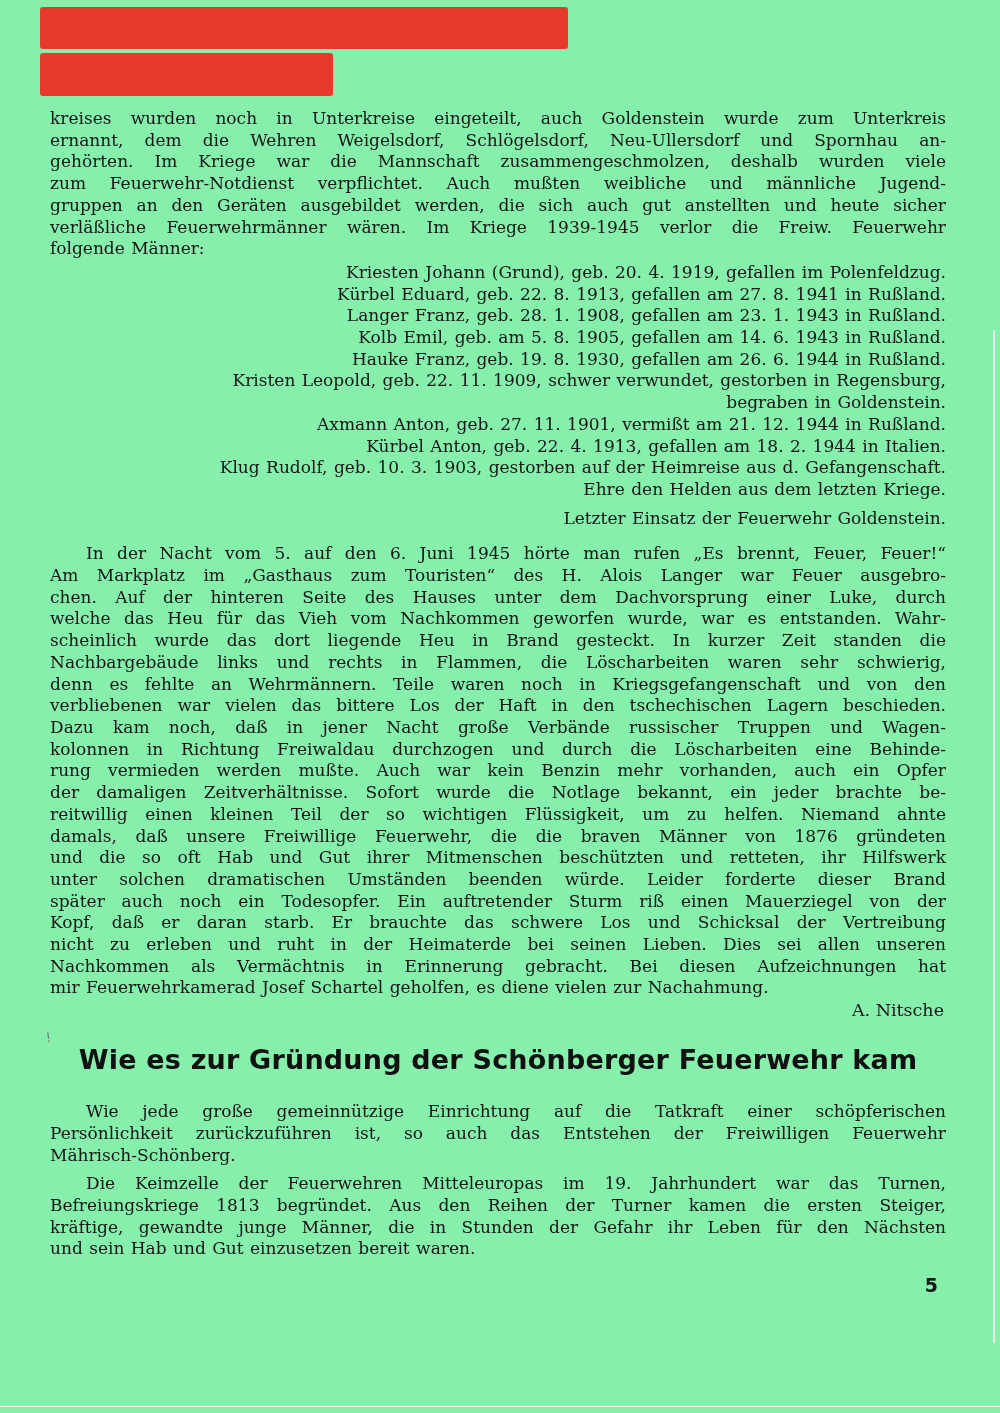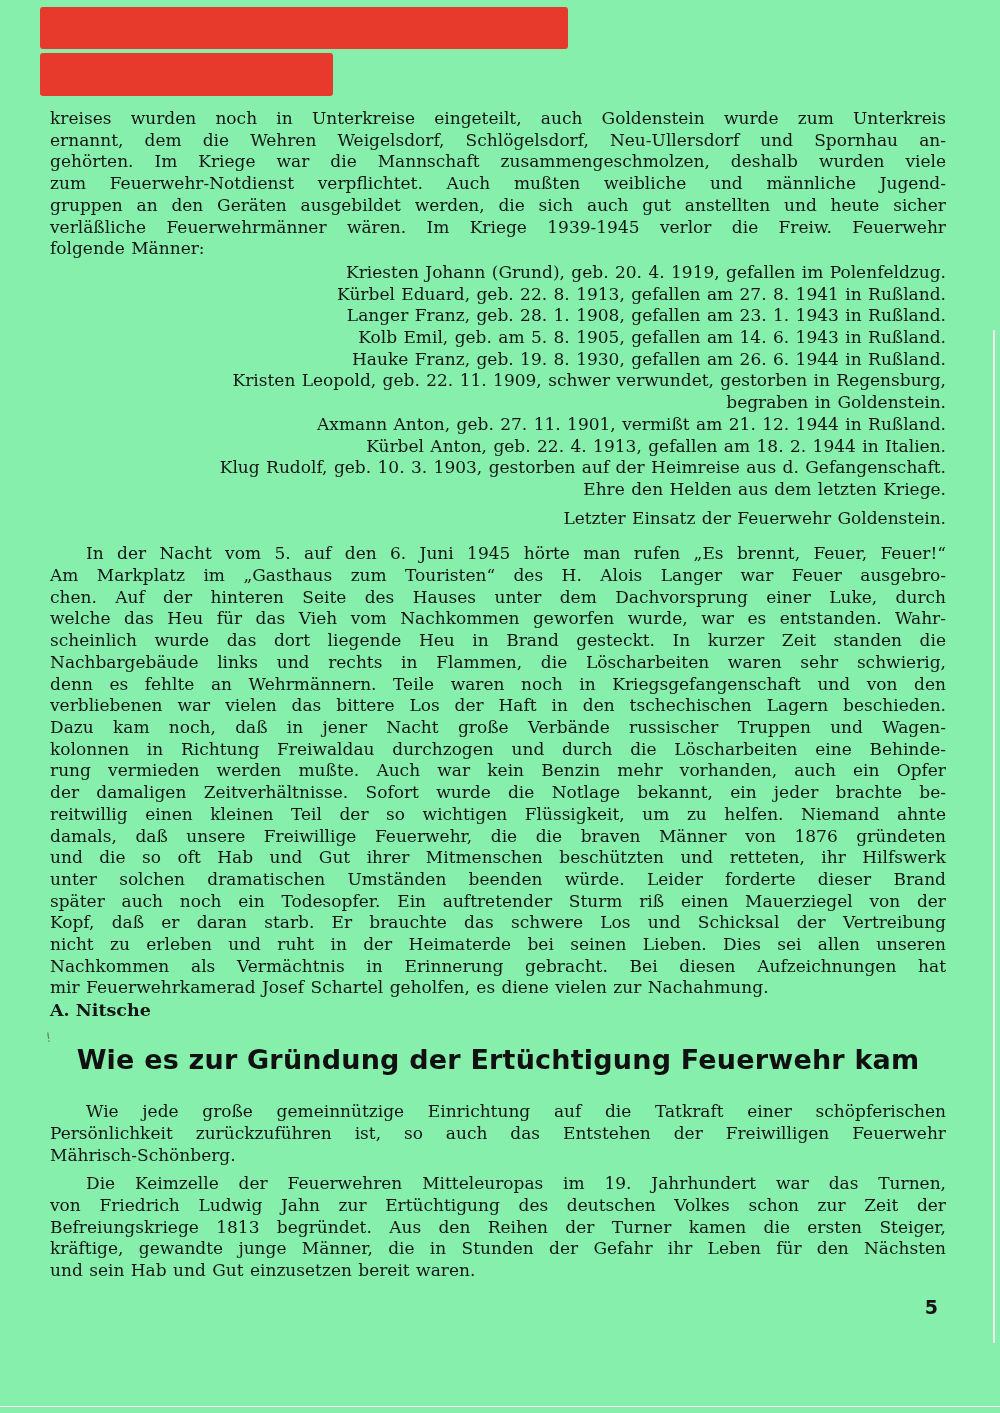--- a/index.html
+++ b/index.html
@@ -20,24 +20,24 @@
   }
   .para { font-size: 17px; line-height: 21.7px; word-spacing: 1px; }
   .tline { text-align: right; }
   .just .tline { text-align: justify; text-align-last: justify; }
   .just .tline:last-child { text-align-last: left; }
   .indent .tline:first-child { text-indent: 36px; }
   .memorial { margin-left: 91px; margin-top: 2px; }
   .letzter { margin-top: 7px; }
   .mainstory { margin-top: 14px; }
   .signature {
+    text-align: right;
     font-size: 17.5px;
     line-height: 22px;
     padding-right: 2px;
-    font-weight: bold;
   }
   .heading {
     font-family: "DejaVu Sans", "Liberation Sans", sans-serif;
     font-weight: 700;
     font-size: 27px;
     line-height: 34px;
     text-align: center;
     letter-spacing: 0.2px;
     margin: 22px 0 0 0;
     color: #111111;
@@ -143,31 +143,30 @@
         <div class="tline">unter solchen dramatischen Umständen beenden würde. Leider forderte dieser Brand</div>
         <div class="tline">später auch noch ein Todesopfer. Ein auftretender Sturm riß einen Mauerziegel von der</div>
         <div class="tline">Kopf, daß er daran starb. Er brauchte das schwere Los und Schicksal der Vertreibung</div>
         <div class="tline">nicht zu erleben und ruht in der Heimaterde bei seinen Lieben. Dies sei allen unseren</div>
         <div class="tline">Nachkommen als Vermächtnis in Erinnerung gebracht. Bei diesen Aufzeichnungen hat</div>
         <div class="tline">mir Feuerwehrkamerad Josef Schartel geholfen, es diene vielen zur Nachahmung.</div>
       </div>
 
     <div class="signature">A. Nitsche</div>
 
-    <h1 class="heading">Wie es zur Gründung der Ertüchtigung Feuerwehr kam</h1>
+    <h1 class="heading">Wie es zur Gründung der Schönberger Feuerwehr kam</h1>
 
     <div class="para just indent founding-intro">
         <div class="tline">Wie jede große gemeinnützige Einrichtung auf die Tatkraft einer schöpferischen</div>
         <div class="tline">Persönlichkeit zurückzuführen ist, so auch das Entstehen der Freiwilligen Feuerwehr</div>
         <div class="tline">Mährisch-Schönberg.</div>
       </div>
 
     <div class="para just indent keimzelle">
         <div class="tline">Die Keimzelle der Feuerwehren Mitteleuropas im 19. Jahrhundert war das Turnen,</div>
-        <div class="tline">von Friedrich Ludwig Jahn zur Ertüchtigung des deutschen Volkes schon zur Zeit der</div>
         <div class="tline">Befreiungskriege 1813 begründet. Aus den Reihen der Turner kamen die ersten Steiger,</div>
         <div class="tline">kräftige, gewandte junge Männer, die in Stunden der Gefahr ihr Leben für den Nächsten</div>
         <div class="tline">und sein Hab und Gut einzusetzen bereit waren.</div>
       </div>
 
     <div class="page-number">5</div>
 
   </div>
 
   <div class="scan-artifact">!</div>

